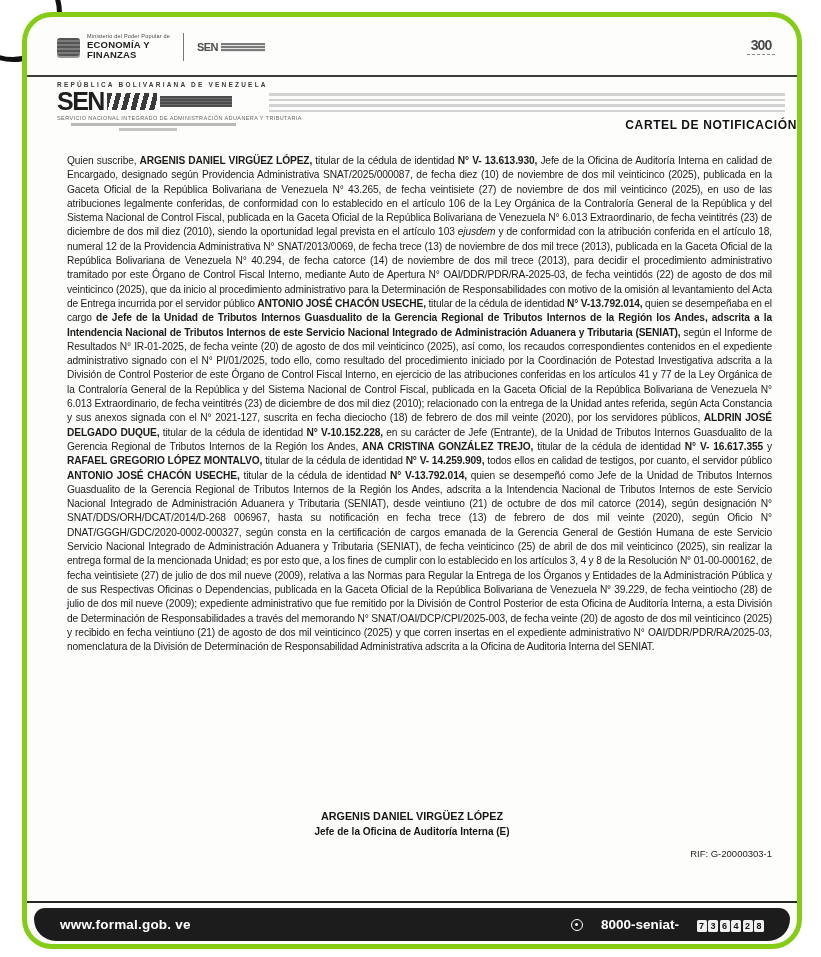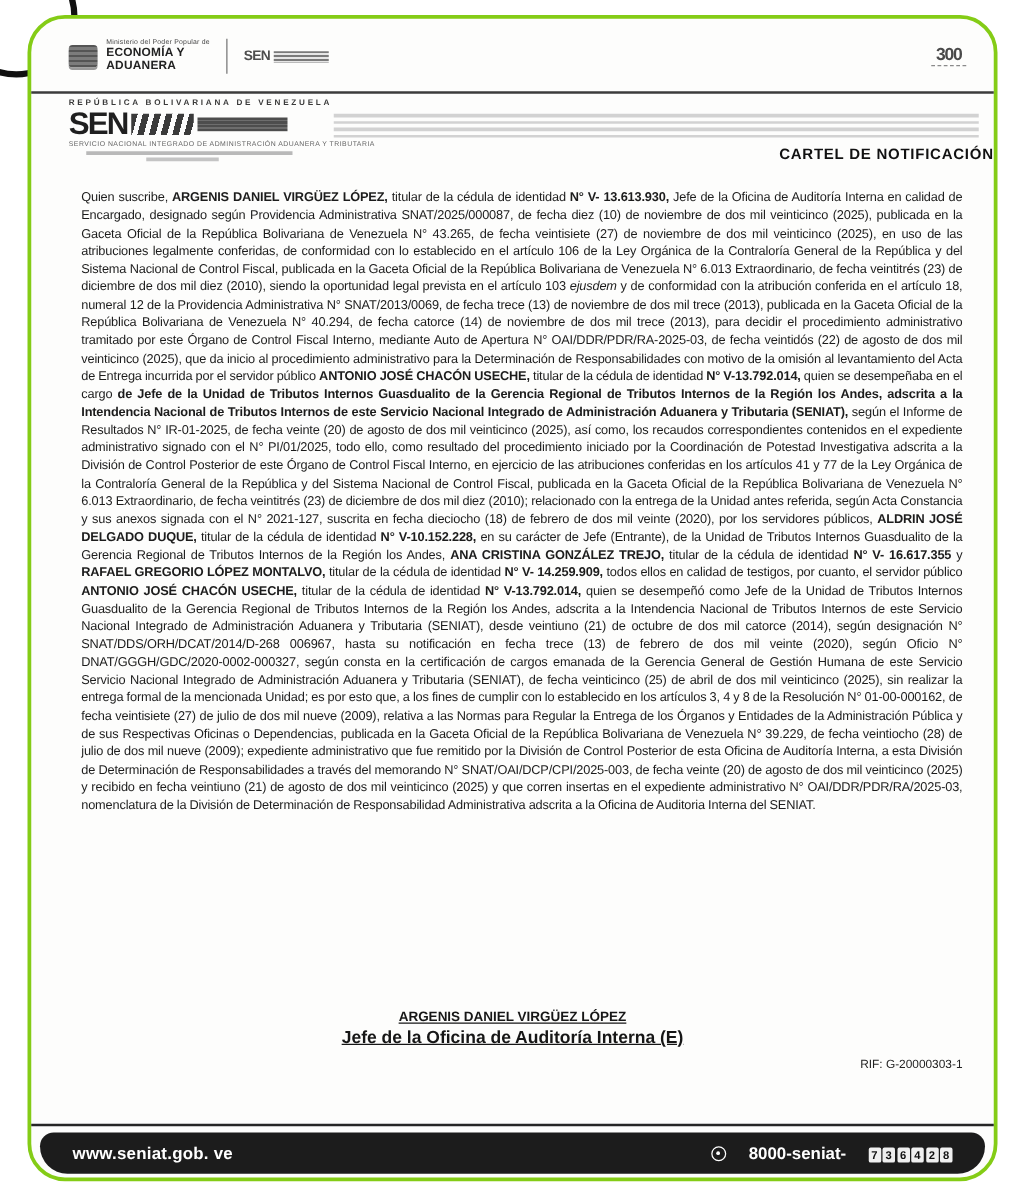--- a/index.html
+++ b/index.html
@@ -9,21 +9,21 @@
     font-family:"Liberation Sans",sans-serif;color:#1a1a1a;
     -webkit-font-smoothing:antialiased;
   }
   
   .corner-arc{
     position:absolute;left:-36px;top:-36px;width:88px;height:88px;
     border:5px solid #111;border-radius:50%;
   }
   .card{
     position:absolute;left:22px;top:12px;width:770px;height:927px;
-    background:#fdfdfc;border:3px solid #84cc16;border-radius:30px;
+    background:#fdfdfc;border:5px solid #84cc16;border-radius:30px;
   }
   
   .header-row{
     position:absolute;left:30px;right:22px;top:16px;height:42px;
     display:flex;align-items:flex-start;justify-content:space-between;
   }
   .ministry-cluster{display:flex;align-items:center;gap:7px;}
   .seal{
     width:23px;height:18px;border-radius:3px;
     background:repeating-linear-gradient(0deg,#555 0 2px,#7c7c7c 2px 4px);
@@ -71,24 +71,24 @@
   .body-text{
     position:absolute;top:137px;left:40px;right:25px;
     font-size:10.2px;line-height:14.3px;text-align:justify;
     letter-spacing:-.12px;word-spacing:-.2px;color:#1c1c1c;
   }
   .b{font-weight:bold;}
   .i{font-style:italic;}
   
   .signature{
     position:absolute;top:792px;left:0;right:0;text-align:center;
-    font-weight:bold;color:#161616;line-height:15px;text-decoration:underline;
+    font-weight:bold;color:#161616;line-height:15px;
   }
   .signature .name{font-size:10.8px;}
-  .signature .line{font-size:14px;}
+  .signature .line{font-size:10px;}
   .rif{position:absolute;top:831px;right:25px;font-size:9.5px;color:#222;}
   
   .footer-rule{position:absolute;left:0;right:0;top:884px;border-top:2px solid #262626;}
   .footer-bar{
     position:absolute;left:7px;right:7px;top:891px;height:33px;
     background:#1c1c1c;border-radius:12px 12px 24px 24px;
     display:flex;align-items:center;justify-content:space-between;
     padding:0 26px;box-sizing:border-box;color:#fff;
   }
   .footer-site{font-size:13.5px;font-weight:bold;letter-spacing:.2px;}
@@ -110,21 +110,21 @@
 <div class="corner-arc"></div>
 
 <div class="card">
 
   <div class="header-row">
     <div class="ministry-cluster">
       <div class="seal"></div>
       <div class="ministry-text">
         <div class="tiny">Ministerio del Poder Popular de</div>
         <div class="big">ECONOMÍA Y</div>
-        <div class="big">ADUANERA</div>
+        <div class="big">FINANZAS</div>
       </div>
       <div class="v-divider"></div>
       <div class="seniat-small">
         <span class="word">SEN</span>
         <span class="mini-stripes"></span>
       </div>
     </div>
     <div class="emblem">
       <div class="num">300</div>
       <div class="sub"></div>
@@ -155,21 +155,21 @@
   <div class="body-text"><span>Quien suscribe, </span><span class="b">ARGENIS DANIEL VIRGÜEZ LÓPEZ,</span><span> titular de la cédula de identidad </span><span class="b">N° V- 13.613.930,</span><span> Jefe de la Oficina de Auditoría Interna en calidad de Encargado, designado según Providencia Administrativa SNAT/2025/000087, de fecha diez (10) de noviembre de dos mil veinticinco (2025), publicada en la Gaceta Oficial de la República Bolivariana de Venezuela N° 43.265, de fecha veintisiete (27) de noviembre de dos mil veinticinco (2025), en uso de las atribuciones legalmente conferidas, de conformidad con lo establecido en el artículo 106 de la Ley Orgánica de la Contraloría General de la República y del Sistema Nacional de Control Fiscal, publicada en la Gaceta Oficial de la República Bolivariana de Venezuela N° 6.013 Extraordinario, de fecha veintitrés (23) de diciembre de dos mil diez (2010), siendo la oportunidad legal prevista en el artículo 103 </span><span class="i">ejusdem</span><span> y de conformidad con la atribución conferida en el artículo 18, numeral 12 de la Providencia Administrativa N° SNAT/2013/0069, de fecha trece (13) de noviembre de dos mil trece (2013), publicada en la Gaceta Oficial de la República Bolivariana de Venezuela N° 40.294, de fecha catorce (14) de noviembre de dos mil trece (2013), para decidir el procedimiento administrativo tramitado por este Órgano de Control Fiscal Interno, mediante Auto de Apertura N° OAI/DDR/PDR/RA-2025-03, de fecha veintidós (22) de agosto de dos mil veinticinco (2025), que da inicio al procedimiento administrativo para la Determinación de Responsabilidades con motivo de la omisión al levantamiento del Acta de Entrega incurrida por el servidor público </span><span class="b">ANTONIO JOSÉ CHACÓN USECHE,</span><span> titular de la cédula de identidad </span><span class="b">N° V-13.792.014,</span><span> quien se desempeñaba en el cargo </span><span class="b">de Jefe de la Unidad de Tributos Internos Guasdualito de la Gerencia Regional de Tributos Internos de la Región los Andes, adscrita a la Intendencia Nacional de Tributos Internos de este Servicio Nacional Integrado de Administración Aduanera y Tributaria (SENIAT),</span><span> según el Informe de Resultados N° IR-01-2025, de fecha veinte (20) de agosto de dos mil veinticinco (2025), así como, los recaudos correspondientes contenidos en el expediente administrativo signado con el N° PI/01/2025, todo ello, como resultado del procedimiento iniciado por la Coordinación de Potestad Investigativa adscrita a la División de Control Posterior de este Órgano de Control Fiscal Interno, en ejercicio de las atribuciones conferidas en los artículos 41 y 77 de la Ley Orgánica de la Contraloría General de la República y del Sistema Nacional de Control Fiscal, publicada en la Gaceta Oficial de la República Bolivariana de Venezuela N° 6.013 Extraordinario, de fecha veintitrés (23) de diciembre de dos mil diez (2010); relacionado con la entrega de la Unidad antes referida, según Acta Constancia y sus anexos signada con el N° 2021-127, suscrita en fecha dieciocho (18) de febrero de dos mil veinte (2020), por los servidores públicos, </span><span class="b">ALDRIN JOSÉ DELGADO DUQUE,</span><span> titular de la cédula de identidad </span><span class="b">N° V-10.152.228,</span><span> en su carácter de Jefe (Entrante), de la Unidad de Tributos Internos Guasdualito de la Gerencia Regional de Tributos Internos de la Región los Andes, </span><span class="b">ANA CRISTINA GONZÁLEZ TREJO,</span><span> titular de la cédula de identidad </span><span class="b">N° V- 16.617.355</span><span> y </span><span class="b">RAFAEL GREGORIO LÓPEZ MONTALVO,</span><span> titular de la cédula de identidad </span><span class="b">N° V- 14.259.909,</span><span> todos ellos en calidad de testigos, por cuanto, el servidor público </span><span class="b">ANTONIO JOSÉ CHACÓN USECHE,</span><span> titular de la cédula de identidad </span><span class="b">N° V-13.792.014,</span><span> quien se desempeñó como Jefe de la Unidad de Tributos Internos Guasdualito de la Gerencia Regional de Tributos Internos de la Región los Andes, adscrita a la Intendencia Nacional de Tributos Internos de este Servicio Nacional Integrado de Administración Aduanera y Tributaria (SENIAT), desde veintiuno (21) de octubre de dos mil catorce (2014), según designación N° SNAT/DDS/ORH/DCAT/2014/D-268 006967, hasta su notificación en fecha trece (13) de febrero de dos mil veinte (2020), según Oficio N° DNAT/GGGH/GDC/2020-0002-000327, según consta en la certificación de cargos emanada de la Gerencia General de Gestión Humana de este Servicio Servicio Nacional Integrado de Administración Aduanera y Tributaria (SENIAT), de fecha veinticinco (25) de abril de dos mil veinticinco (2025), sin realizar la entrega formal de la mencionada Unidad; es por esto que, a los fines de cumplir con lo establecido en los artículos 3, 4 y 8 de la Resolución N° 01-00-000162, de fecha veintisiete (27) de julio de dos mil nueve (2009), relativa a las Normas para Regular la Entrega de los Órganos y Entidades de la Administración Pública y de sus Respectivas Oficinas o Dependencias, publicada en la Gaceta Oficial de la República Bolivariana de Venezuela N° 39.229, de fecha veintiocho (28) de julio de dos mil nueve (2009); expediente administrativo que fue remitido por la División de Control Posterior de esta Oficina de Auditoría Interna, a esta División de Determinación de Responsabilidades a través del memorando N° SNAT/OAI/DCP/CPI/2025-003, de fecha veinte (20) de agosto de dos mil veinticinco (2025) y recibido en fecha veintiuno (21) de agosto de dos mil veinticinco (2025) y que corren insertas en el expediente administrativo N° OAI/DDR/PDR/RA/2025-03, nomenclatura de la División de Determinación de Responsabilidad Administrativa adscrita a la Oficina de Auditoria Interna del SENIAT.</span></div>
 
   <div class="signature">
     <div class="name">ARGENIS DANIEL VIRGÜEZ LÓPEZ</div>
     <div class="line">Jefe de la Oficina de Auditoría Interna (E)</div>
   </div>
   <div class="rif">RIF: G-20000303-1</div>
 
   <div class="footer-rule"></div>
   <div class="footer-bar">
-    <span class="footer-site">www.seniat.gob. ve</span>
+    <span class="footer-site">www.formal.gob. ve</span>
     <span class="footer-phone">
       <span class="dial-icon"></span>
       <span>8000-seniat-</span>
       <span><span class="digit-box">7</span><span class="digit-box">3</span><span class="digit-box">6</span><span class="digit-box">4</span><span class="digit-box">2</span><span class="digit-box">8</span></span>
     </span>
   </div>
 
 </div>
 
 </body></html>

